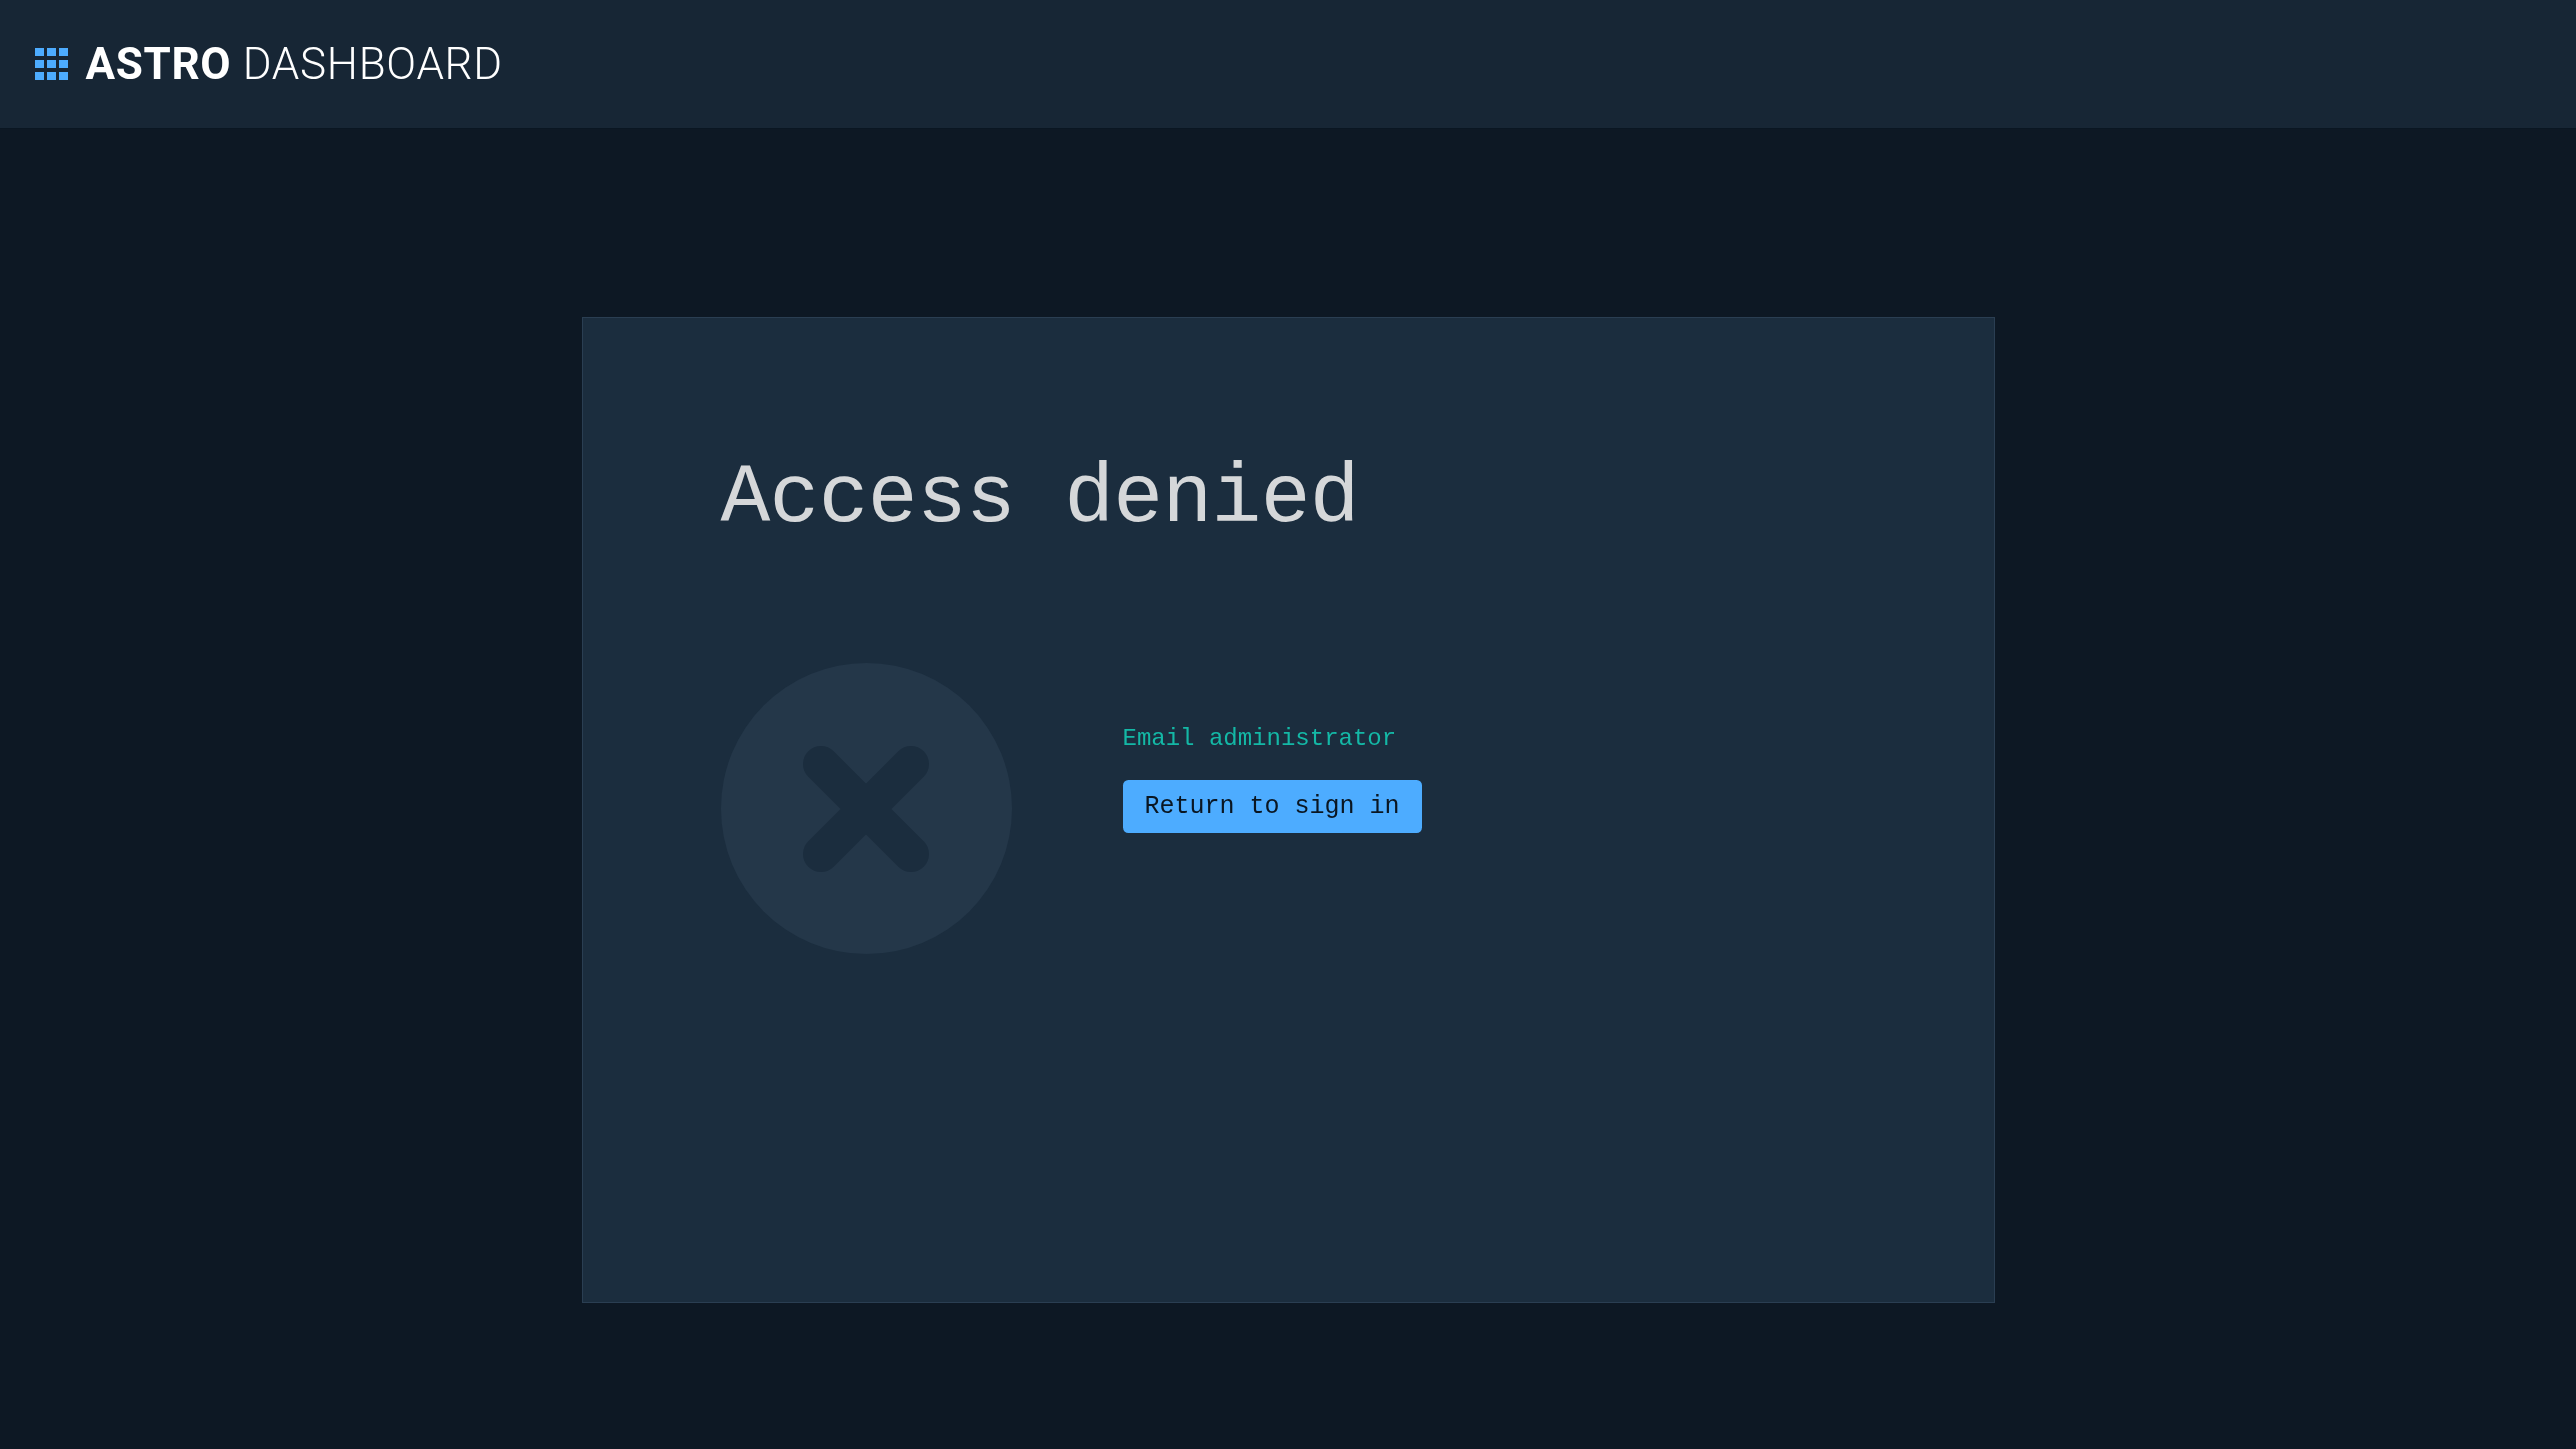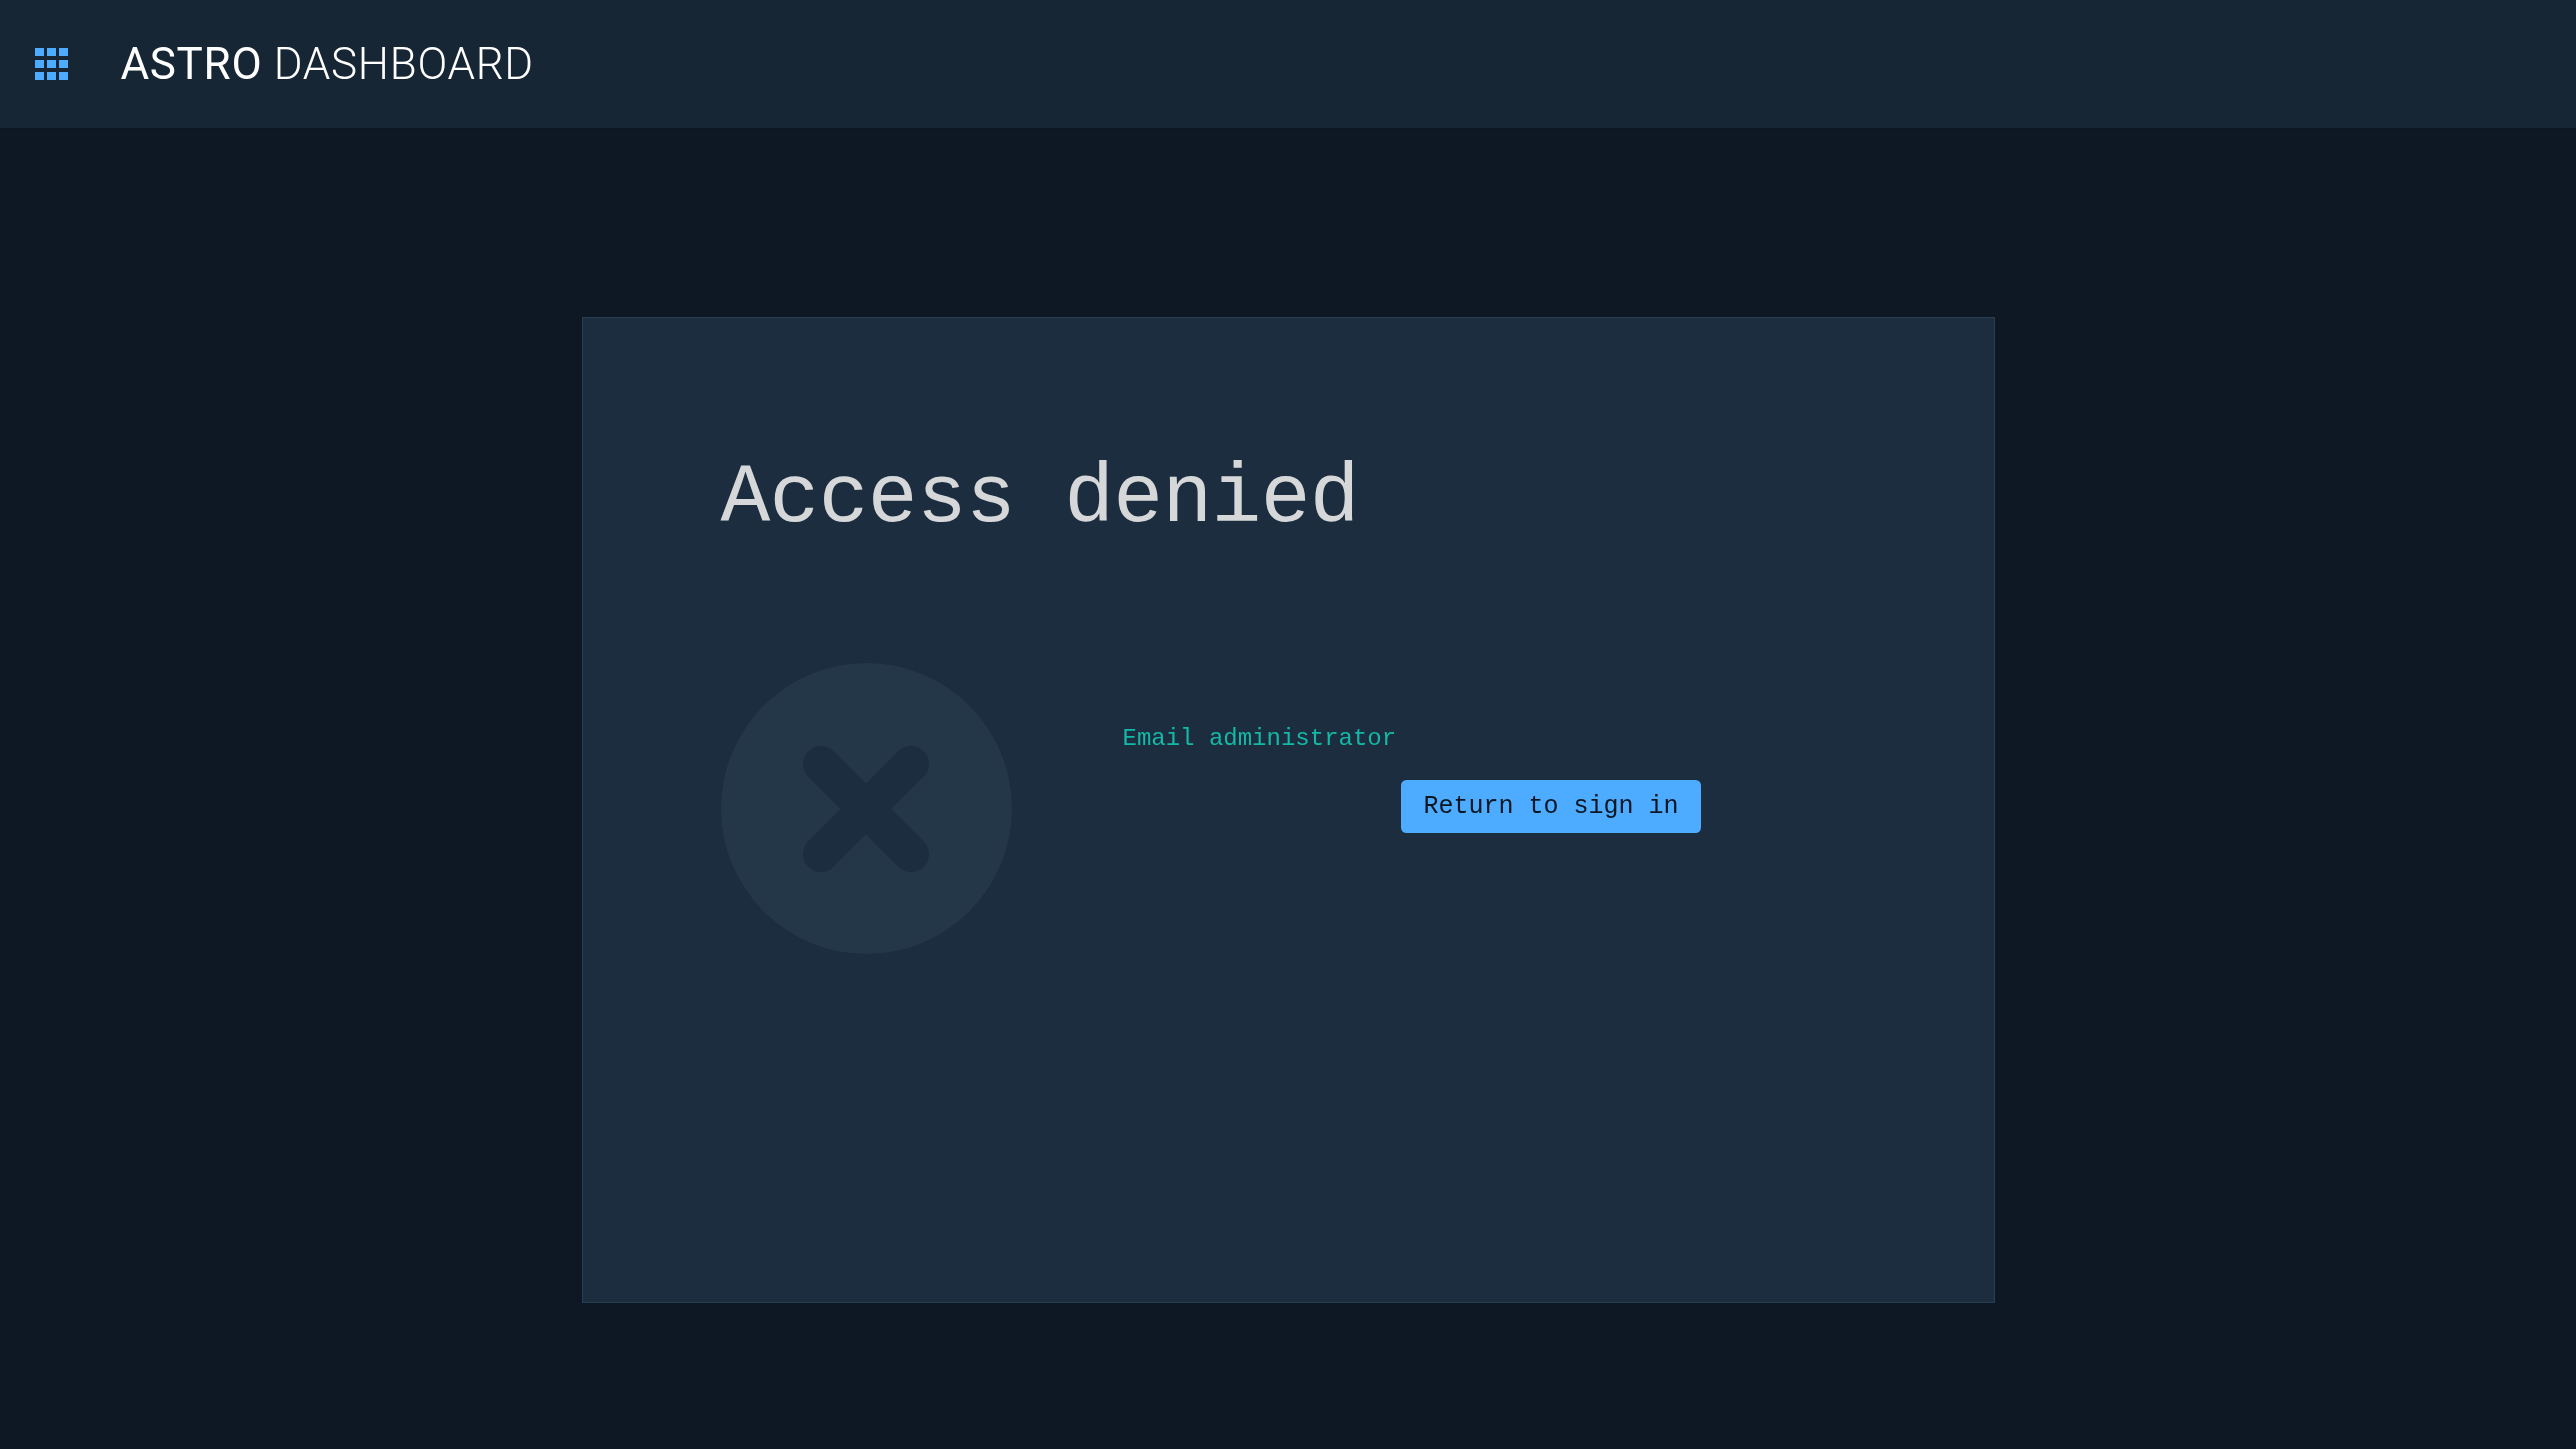--- a/index.html
+++ b/index.html
@@ -43,22 +43,21 @@
     }
 
     .app-title {
       font-size: 44px;
       font-weight: 300;
       letter-spacing: 0.7px;
       color: #ffffff;
     }
 
     .app-title-bold {
-      font-weight: 400;
-      margin-left: 35px;
+      font-weight: 700;
     }
 
     .content-area {
       display: flex;
       justify-content: center;
       align-items: flex-start;
       padding-top: 188px;
     }
 
     .card {
@@ -119,21 +118,21 @@
     .email-link {
       color: #14b8a6;
       font-size: 24px;
       text-decoration: none;
       display: inline-block;
       margin-bottom: 28px;
     }
 
     .button-row {
       display: flex;
-      justify-content: flex-end;
+      justify-content: flex-start;
       max-width: 578px;
     }
 
     .primary-button {
       background-color: #4dacff;
       color: #0a1622;
       border: none;
       padding: 12px 22px;
       font-size: 25px;
       border-radius: 5.4px;

